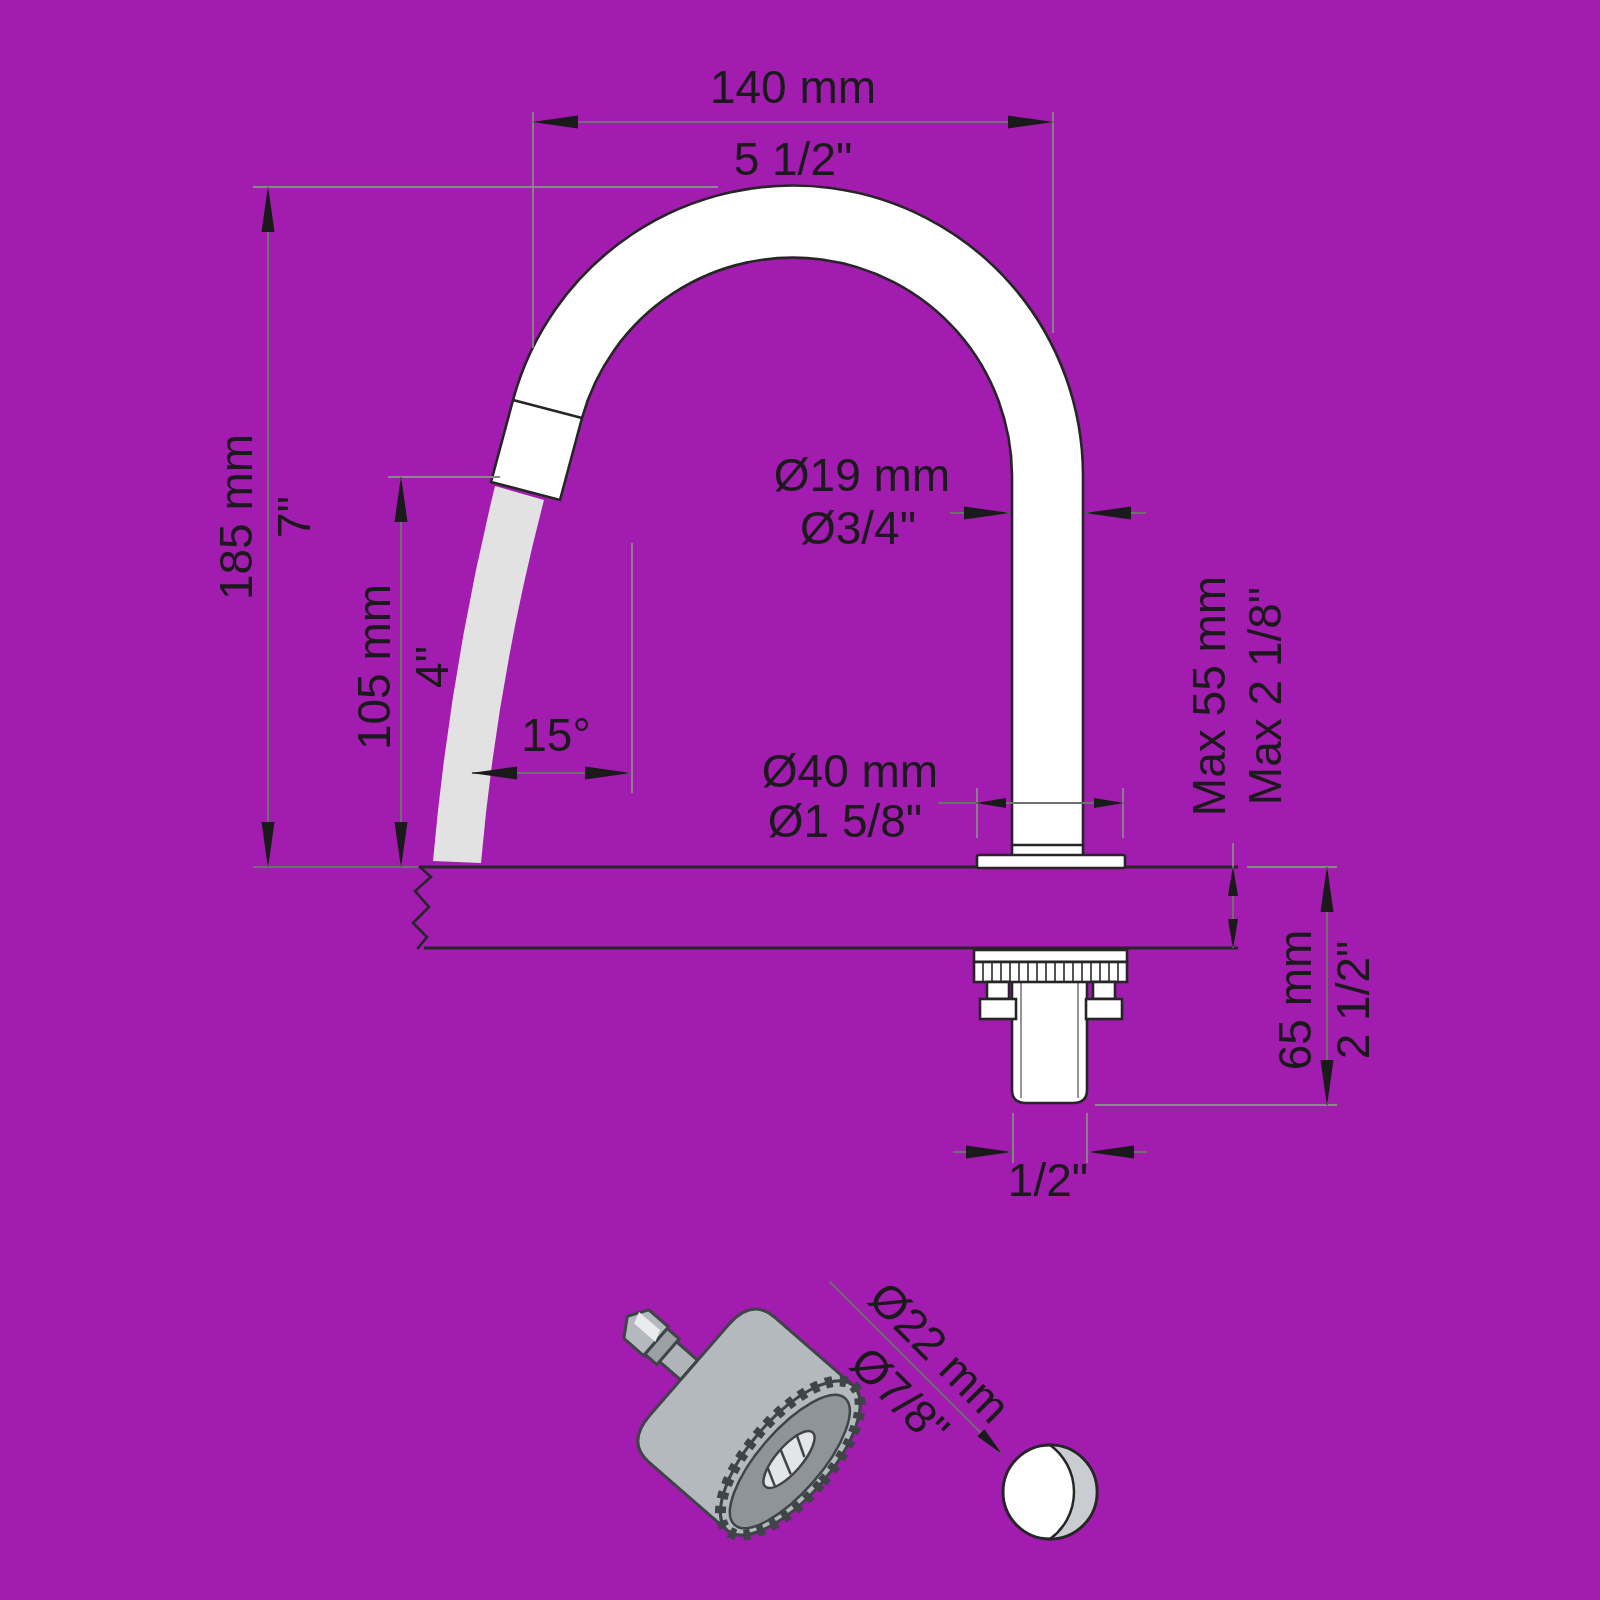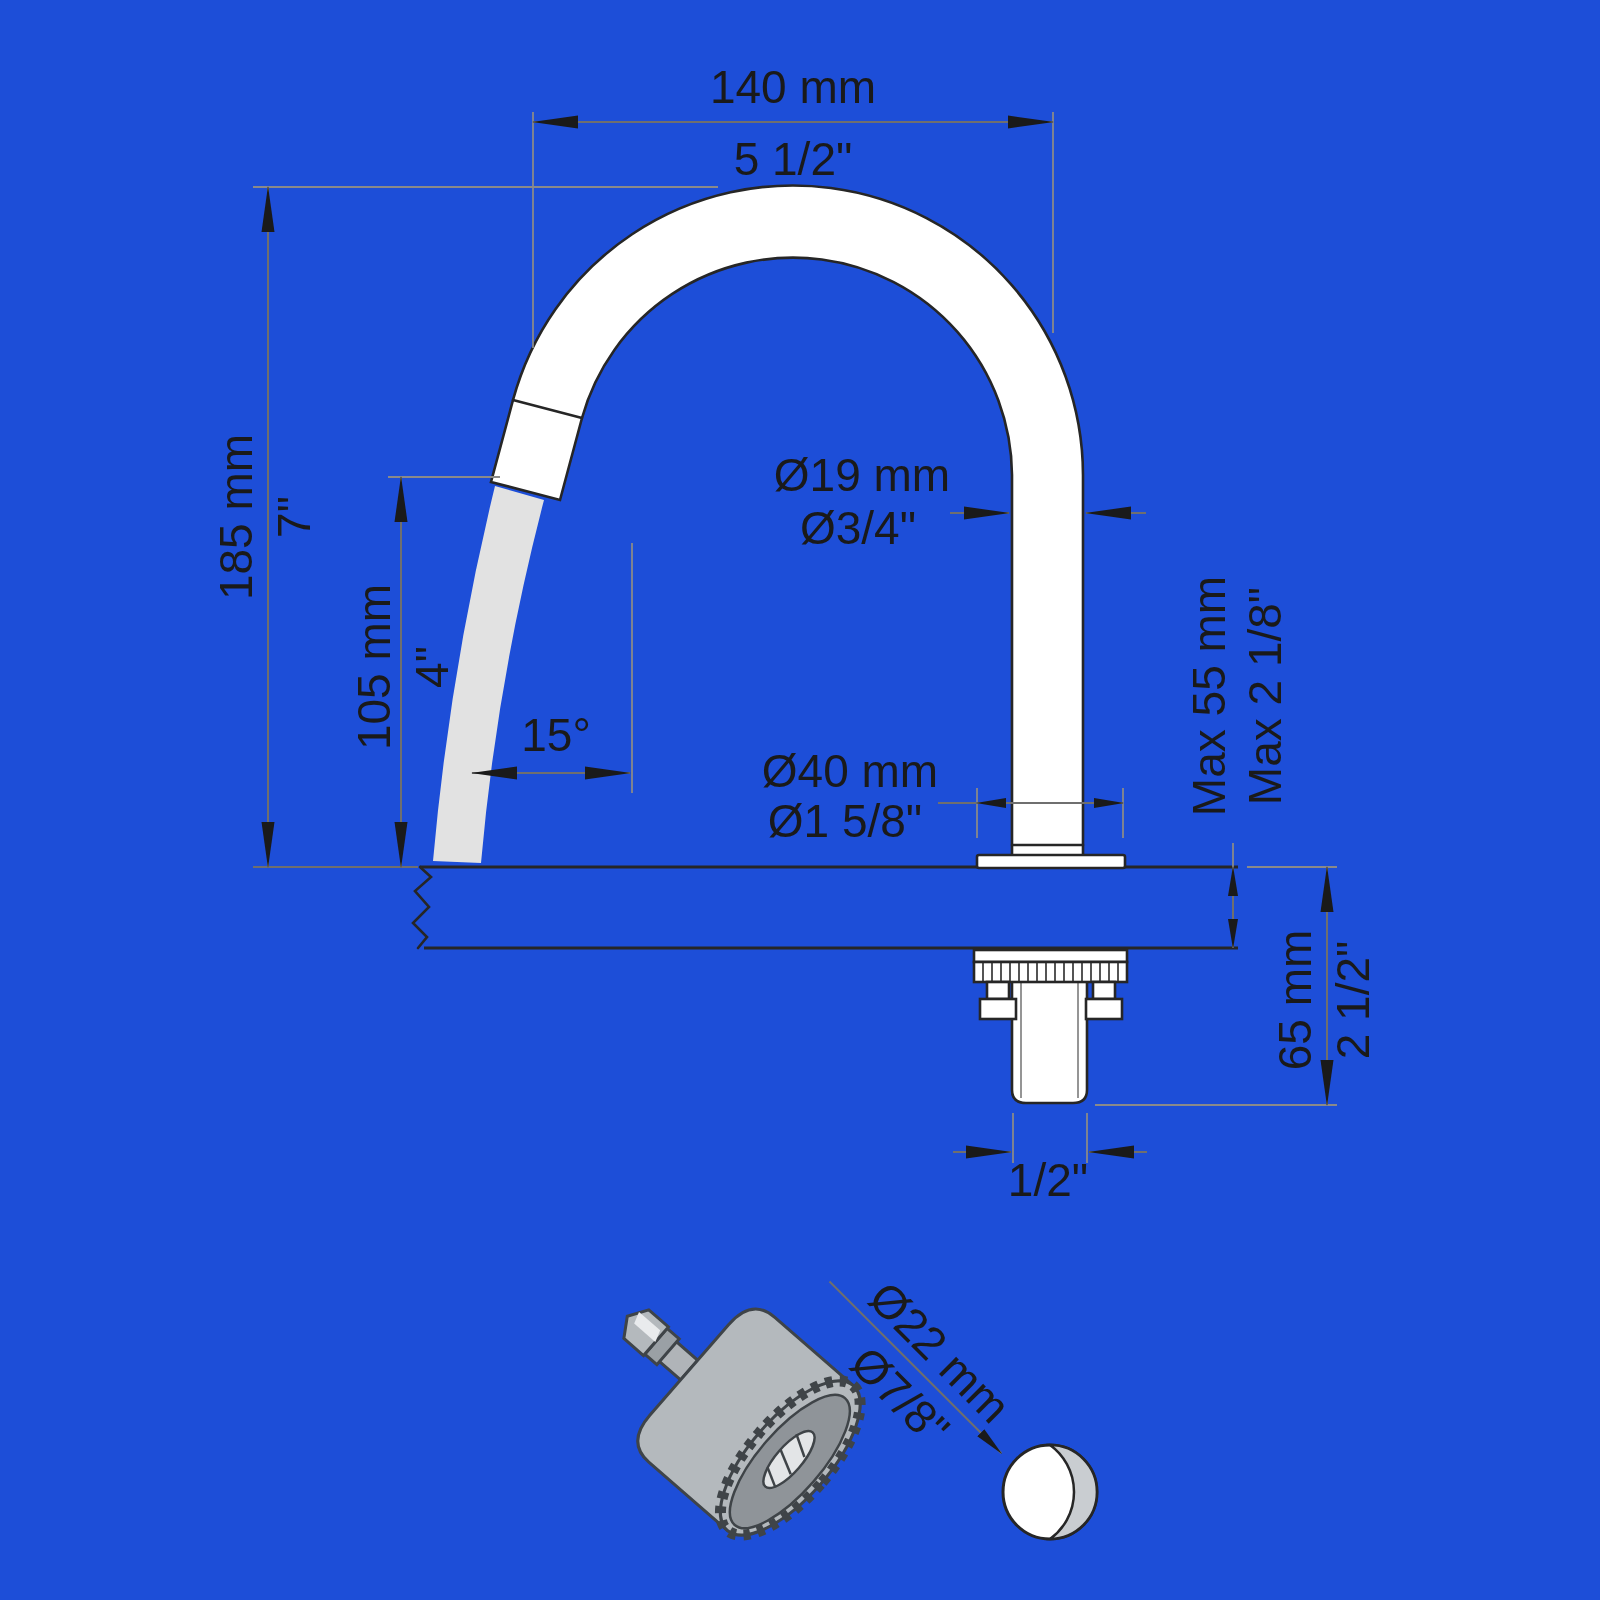--- a/index.html
+++ b/index.html
@@ -1,16 +1,16 @@
 <!DOCTYPE html>
 <html><head>
 <meta charset="utf-8">
 <style>
   html,body{margin:0;padding:0;background:#ffffff;}
-  .canvas{position:relative;width:1600px;height:1600px;background:#1d4ed8;overflow:hidden;}
+  .canvas{position:relative;width:1600px;height:1600px;background:#a21caf;overflow:hidden;}
   svg{display:block;}
   .t{font-family:"Liberation Sans","DejaVu Sans",sans-serif;font-size:46px;fill:#1a1a1a;}
   .obj{stroke:#262626;stroke-width:2.6;fill:none;stroke-linecap:round;}
   .objthick{stroke:#262626;stroke-width:3.2;fill:none;}
   .wfill{fill:#ffffff;stroke:#262626;stroke-width:2.6;}
   .dim{stroke:#6f6f6f;stroke-width:2;fill:none;}
   .ext{stroke:#8a8a8a;stroke-width:1.8;fill:none;}
 </style>
 </head>
 <body>

